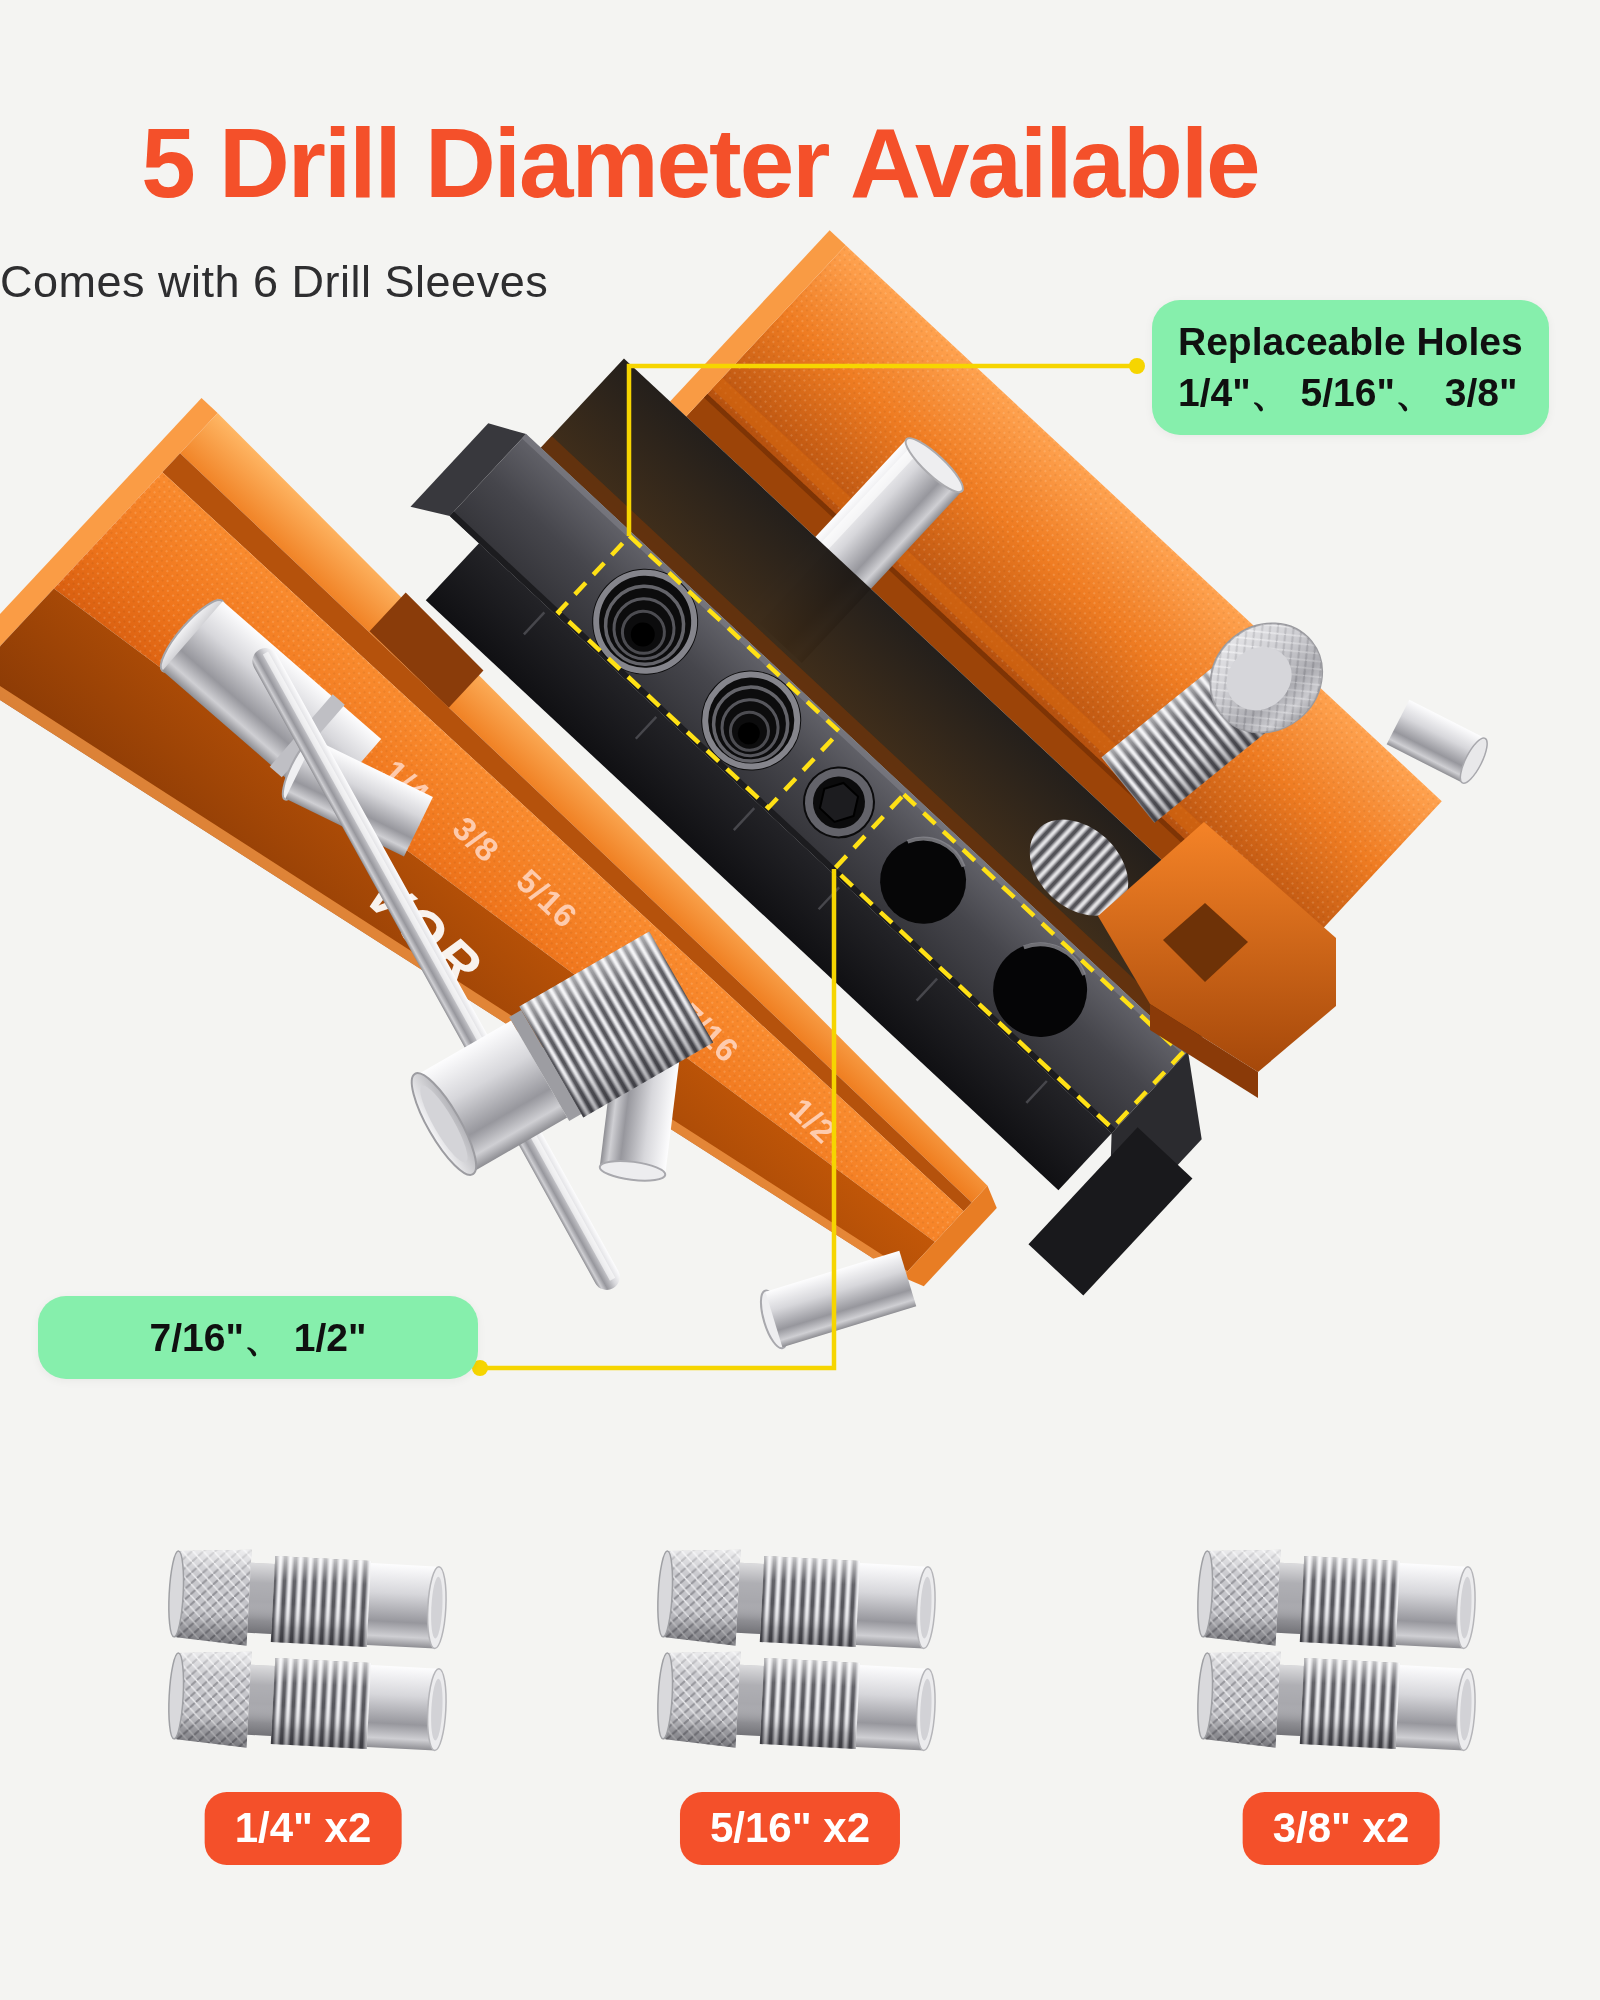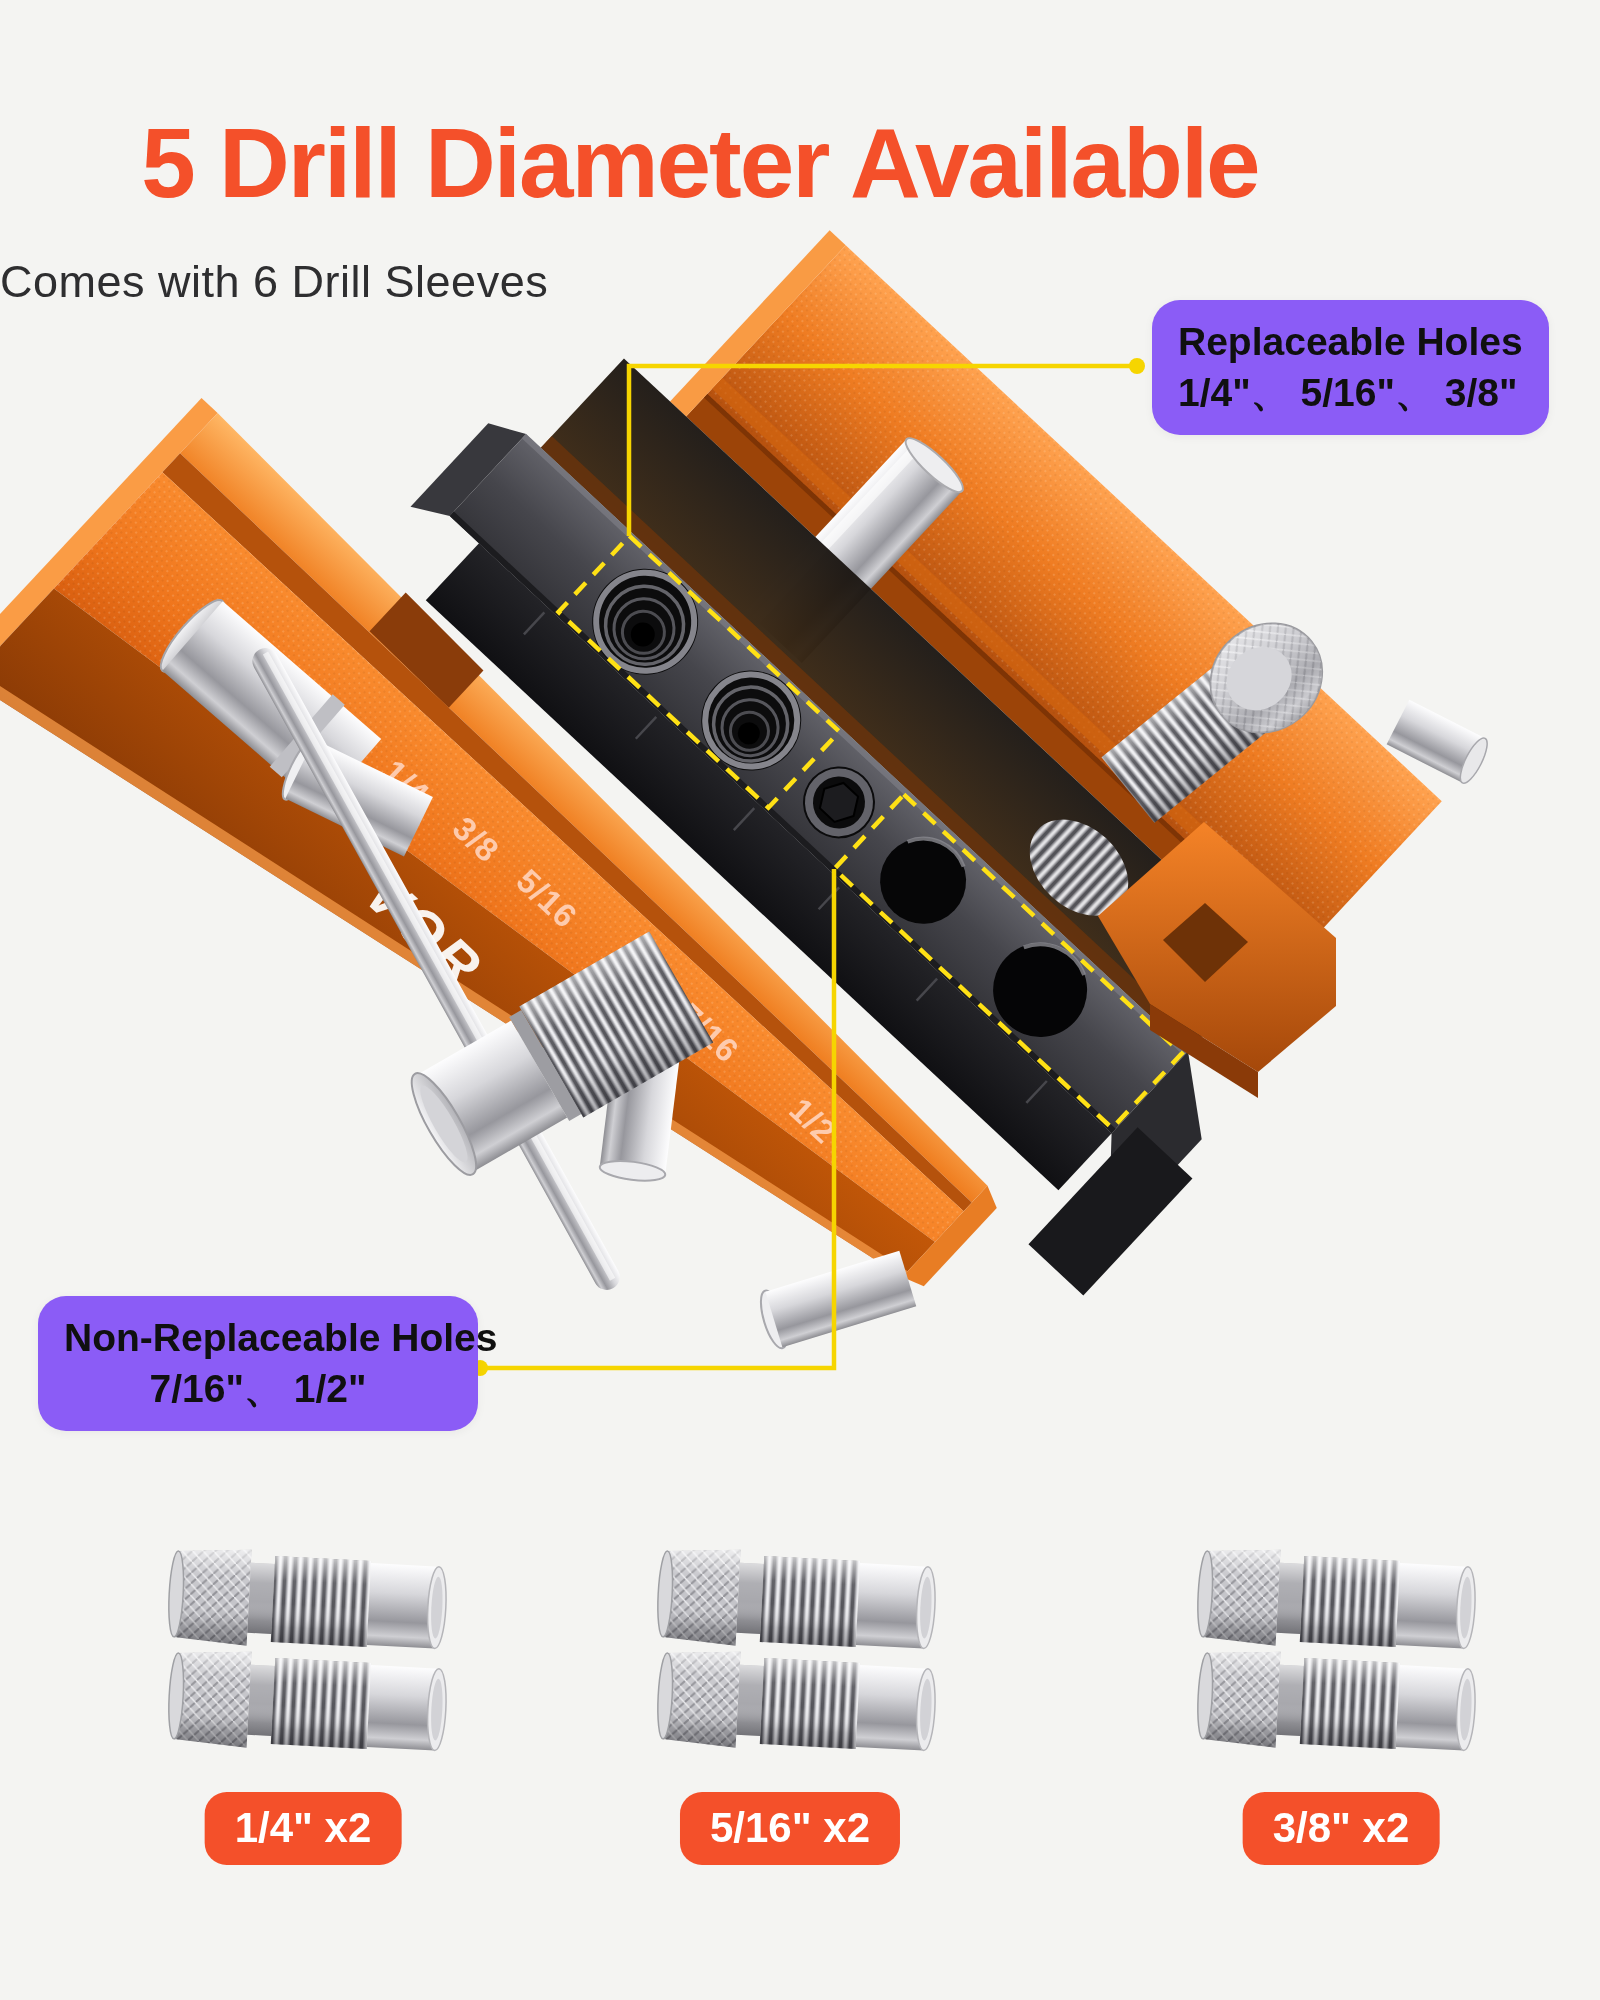--- a/index.html
+++ b/index.html
@@ -13,21 +13,21 @@
     font-size:98px;font-weight:bold;letter-spacing:-2px;
     color:var(--accent-orange,#F4502A);line-height:1.05;
   }
   .page-subtitle{
     position:absolute;top:256px;left:0;width:1600px;text-align:left;
     font-size:45px;font-weight:normal;letter-spacing:.5px;
     color:var(--subtitle-text,#2e2e30);
   }
   .stage{position:absolute;inset:0;}
   .callout{
-    position:absolute;background:#8b5cf6;border-radius:28px;
+    position:absolute;background:#86efac;border-radius:28px;
     color:var(--callout-text,#101010);font-weight:bold;
     box-shadow:0 2px 10px rgba(0,0,0,.05);
     padding:16px 26px;line-height:1.32;font-size:39px;white-space:nowrap;
   }
   .callout .c-line{display:block;}
   .callout-replaceable{left:1152px;top:300px;text-align:left;}
   .callout-nonreplaceable{left:38px;top:1296px;width:388px;text-align:center;}
   .size-label{
     position:absolute;transform:translateX(-50%);
     background:var(--accent-orange,#F4502A);color:#fff;
@@ -296,19 +296,18 @@
 
 <div class="page-title">5 Drill Diameter Available</div>
 <div class="page-subtitle">Comes with 6 Drill Sleeves</div>
 
 <div class="callout callout-replaceable">
   <span class="c-line">Replaceable Holes</span>
   <span class="c-line">1/4"、 5/16"、 3/8"</span>
 </div>
 
 <div class="callout callout-nonreplaceable">
-  <span class="c-line">Non-Replaceable Holes</span>
   <span class="c-line">7/16"、 1/2"</span>
 </div>
 
 <div class="size-label label-1">1/4" x2</div>
 <div class="size-label label-2">5/16" x2</div>
 <div class="size-label label-3">3/8" x2</div>
 
 </body></html>

